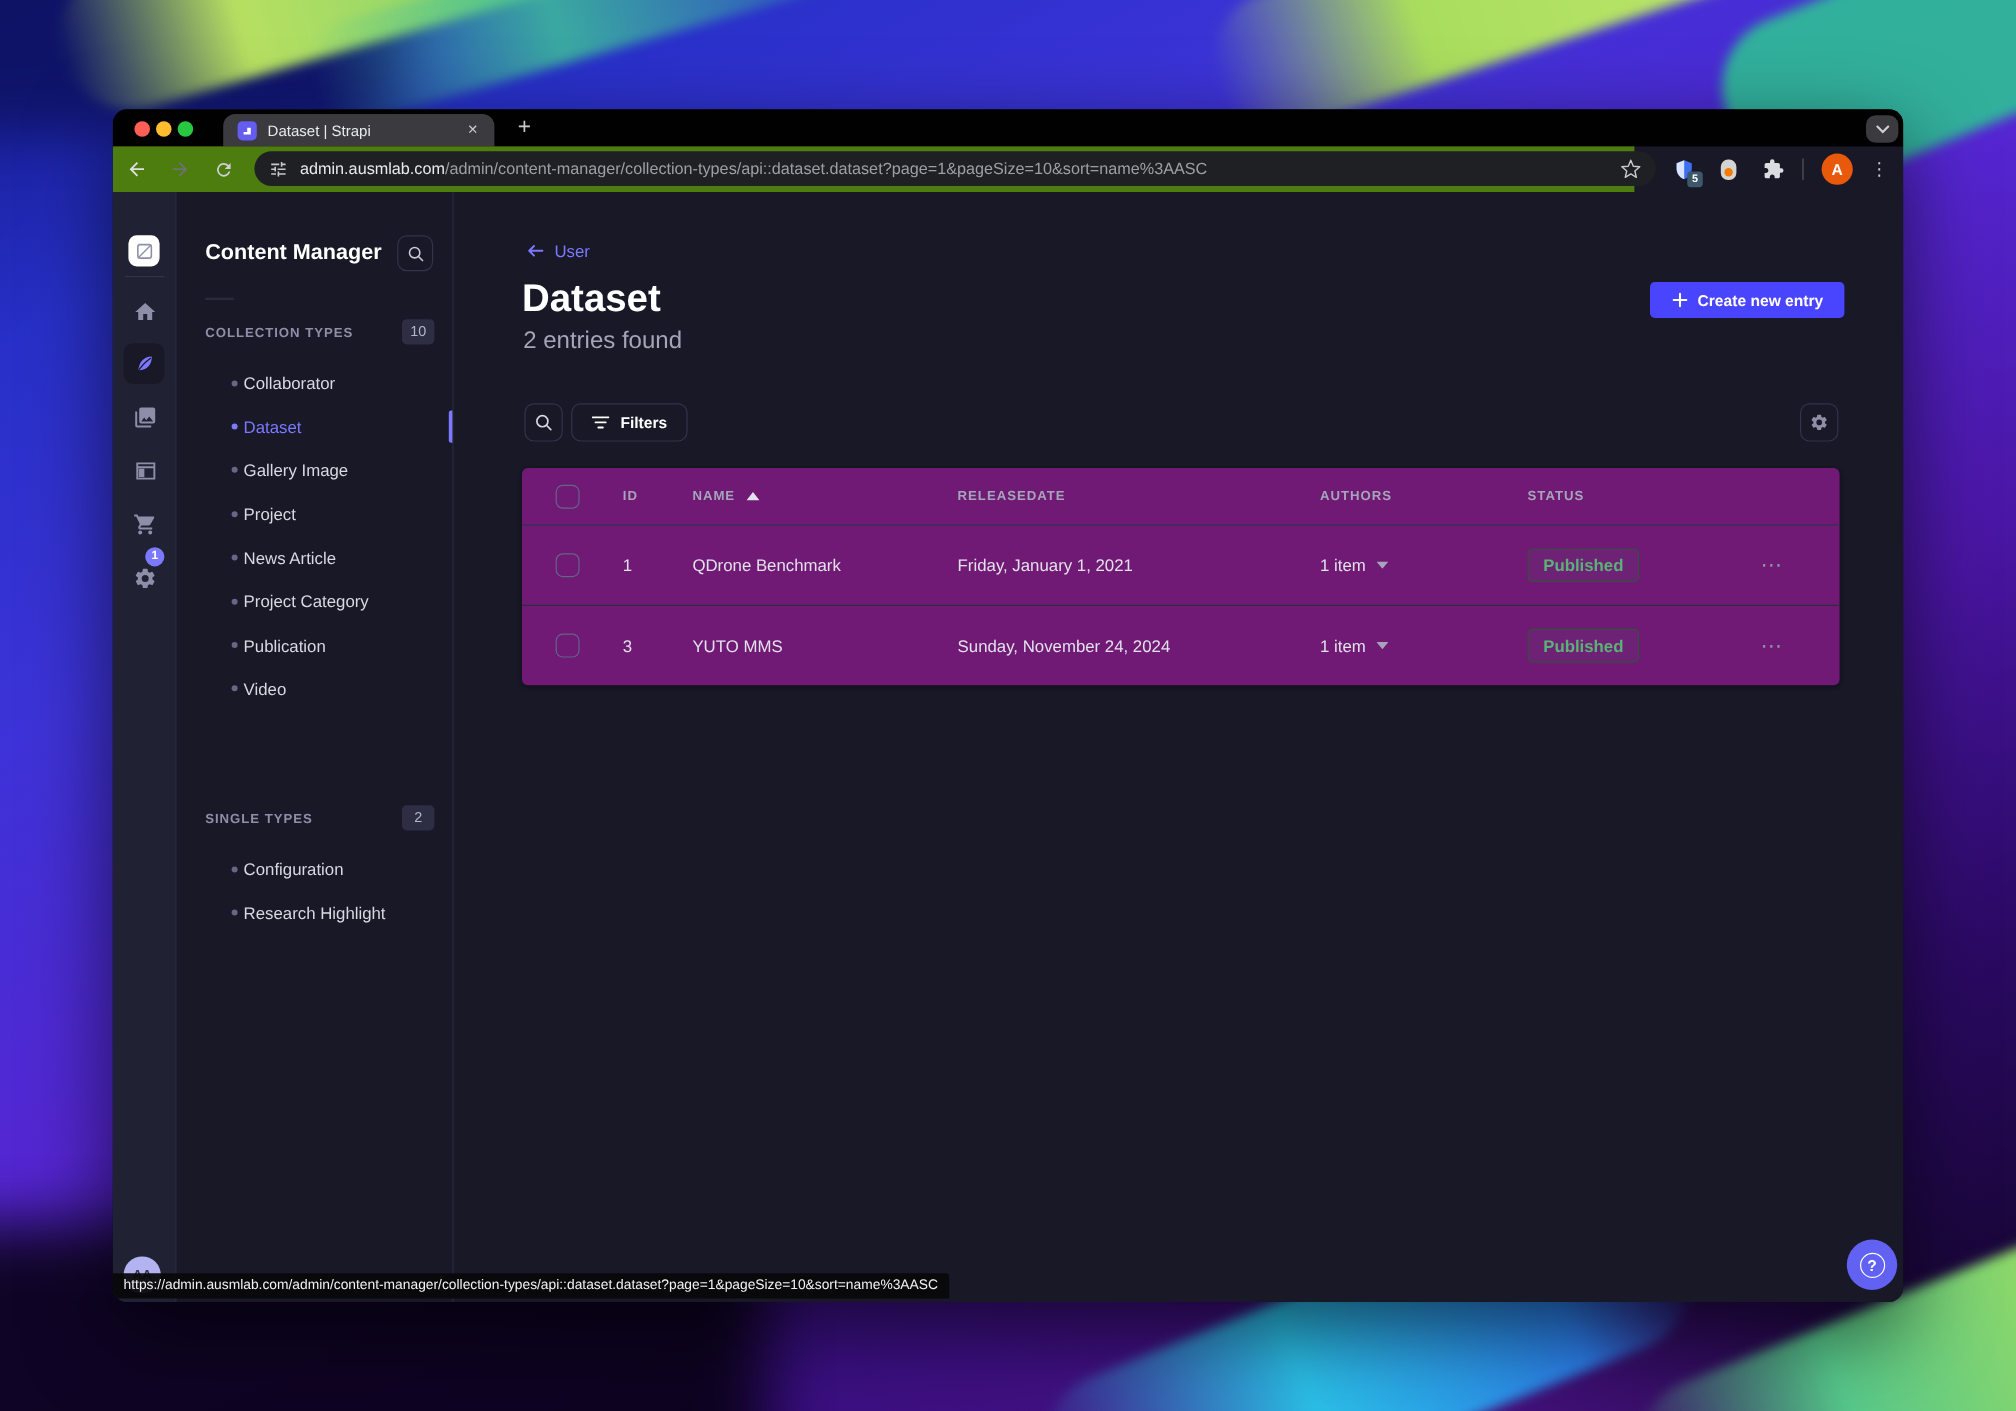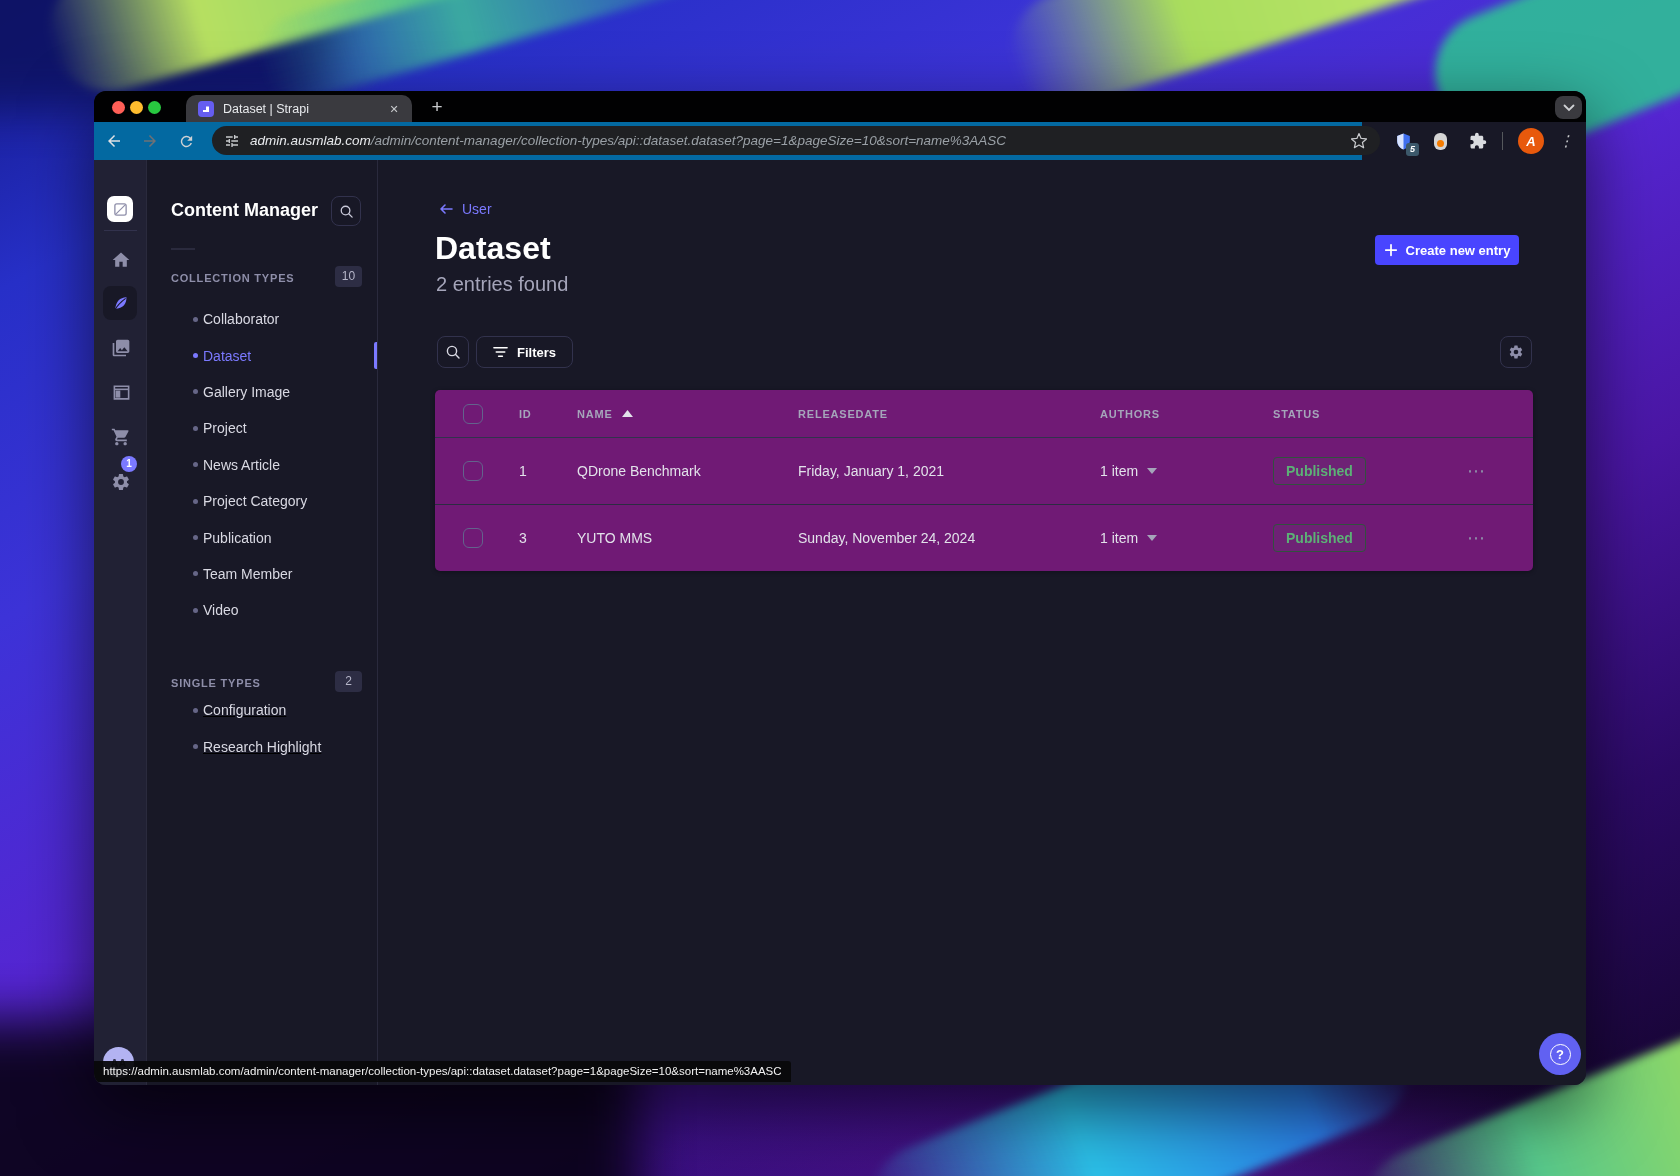--- a/index.html
+++ b/index.html
@@ -35,21 +35,21 @@
   .lr{left:18px;background:#ff5f57;} .ly{left:36px;background:#febc2e;} .lg{left:54px;background:#28c840;}
   .tab{position:absolute;left:92px;top:4px;width:226px;height:27px;background:#3a3a3f;border-radius:10px 10px 0 0;
     display:flex;align-items:center;padding:0 10px 0 12px;}
   .favicon{width:16px;height:16px;border-radius:4px;background:#655df0;position:relative;flex:0 0 16px;}
   .tab-title{color:#e8eaed;font-size:12.5px;margin-left:9px;flex:1;white-space:nowrap;overflow:hidden;}
   .tab-close{color:#c7c9cc;font-size:11px;width:16px;height:16px;line-height:16px;text-align:center;border-radius:50%;cursor:default;}
   .newtab{position:absolute;left:330px;top:4px;width:26px;height:26px;color:#c7c9cc;font-size:19px;line-height:24px;text-align:center;}
   .tabchev{position:absolute;left:1461px;top:5px;width:27px;height:23px;border-radius:8px;background:#3a3a3f;
     display:flex;align-items:center;justify-content:center;}
 
-  .toolbar{position:absolute;left:0;top:31px;width:1268px;height:38px;background:#0369a1;font-style:italic;}
+  .toolbar{position:absolute;left:0;top:31px;width:1268px;height:38px;background:#4d7c0f;}
   .navbtn{position:absolute;top:7px;width:24px;height:24px;display:flex;align-items:center;justify-content:center;}
   .omnibox{position:absolute;left:118px;top:4px;width:1168px;height:29px;border-radius:15px;background:#1f2023;
     display:flex;align-items:center;padding:0 12px;}
   .url{font-size:13.5px;white-space:nowrap;overflow:hidden;flex:1;margin-left:10px;}
   .url .host{color:#e8eaed;} .url .path{color:#9aa0a6;}
   .ext{position:absolute;top:7px;width:24px;height:24px;display:flex;align-items:center;justify-content:center;}
   .ext-badge{position:absolute;right:-4px;bottom:-3px;min-width:13px;height:13px;border-radius:3px;background:#3c586a;
     color:#fff;font-size:9px;font-weight:bold;line-height:13px;text-align:center;padding:0 2px;}
   .orangepill{width:13px;height:17px;border-radius:6px;background:#d4d4d4;position:relative;}
   .orangepill i{position:absolute;left:3px;top:7px;width:7px;height:7px;border-radius:50%;background:#f57c00;}
@@ -90,21 +90,21 @@
   .nav-label{color:#d9d9e3;font-size:14px;}
   .nav-item.active .bullet{background:#7b79ff;}
   .nav-item.active .nav-label{color:#7b79ff;}
   .active-bar{position:absolute;right:0;top:182px;width:3px;height:27px;border-radius:2px 0 0 2px;background:#7b79ff;}
 
   .main{position:absolute;left:284px;top:0;width:1208px;height:925px;}
   .backlink{position:absolute;left:60px;top:41px;display:flex;align-items:center;color:#7b79ff;font-size:14px;}
   .backlink span{margin-left:8px;}
   .pagetitle{position:absolute;left:57px;top:68px;color:#ffffff;font-size:32px;font-weight:bold;line-height:40px;}
   .subtitle{position:absolute;left:58px;top:113px;color:#a5a5ba;font-size:20px;}
-  .createbtn{position:absolute;left:997px;top:75px;width:144px;height:30px;border-radius:4px;background:#4945ff;
+  .createbtn{position:absolute;left:997px;top:75px;width:162px;height:30px;border-radius:4px;background:#4945ff;
     display:flex;align-items:center;justify-content:center;color:#fff;font-size:13px;font-weight:bold;}
   .createbtn span{margin-left:8px;}
   .sqbtn{position:absolute;width:32px;height:32px;border:1px solid #32324d;border-radius:8px;
     display:flex;align-items:center;justify-content:center;color:#d9d9e3;background:#181826;}
   .mt-search{left:59px;top:176px;}
   .mt-gear{left:1122px;top:176px;color:#8e8ea9;}
   .filtersbtn{position:absolute;left:98px;top:176px;height:32px;padding:0 16px;border:1px solid #32324d;border-radius:8px;
     display:flex;align-items:center;color:#fff;font-size:13px;font-weight:bold;background:#181826;}
   .filtersbtn span{margin-left:9px;}
 
@@ -306,34 +306,30 @@
           <div class="nav-item">
               <span class="bullet"></span>
               <span class="nav-label">Project Category</span>
             </div>
           <div class="nav-item">
               <span class="bullet"></span>
               <span class="nav-label">Publication</span>
             </div>
           <div class="nav-item">
               <span class="bullet"></span>
-              <span class="nav-label">Team Member</span>
-            </div>
-          <div class="nav-item">
-              <span class="bullet"></span>
               <span class="nav-label">Video</span>
             </div>
         </div>
         <div class="active-bar"></div>
 
         <div class="sec-row" style="top:513px;">
           <span class="sec-label">SINGLE TYPES</span>
           <span class="sec-badge">2</span>
         </div>
-        <div class="nav-list" style="top:532px;text-decoration:underline;">
+        <div class="nav-list" style="top:546px;">
           <div class="nav-item">
               <span class="bullet"></span>
               <span class="nav-label">Configuration</span>
             </div>
           <div class="nav-item">
               <span class="bullet"></span>
               <span class="nav-label">Research Highlight</span>
             </div>
         </div>
       </div>

